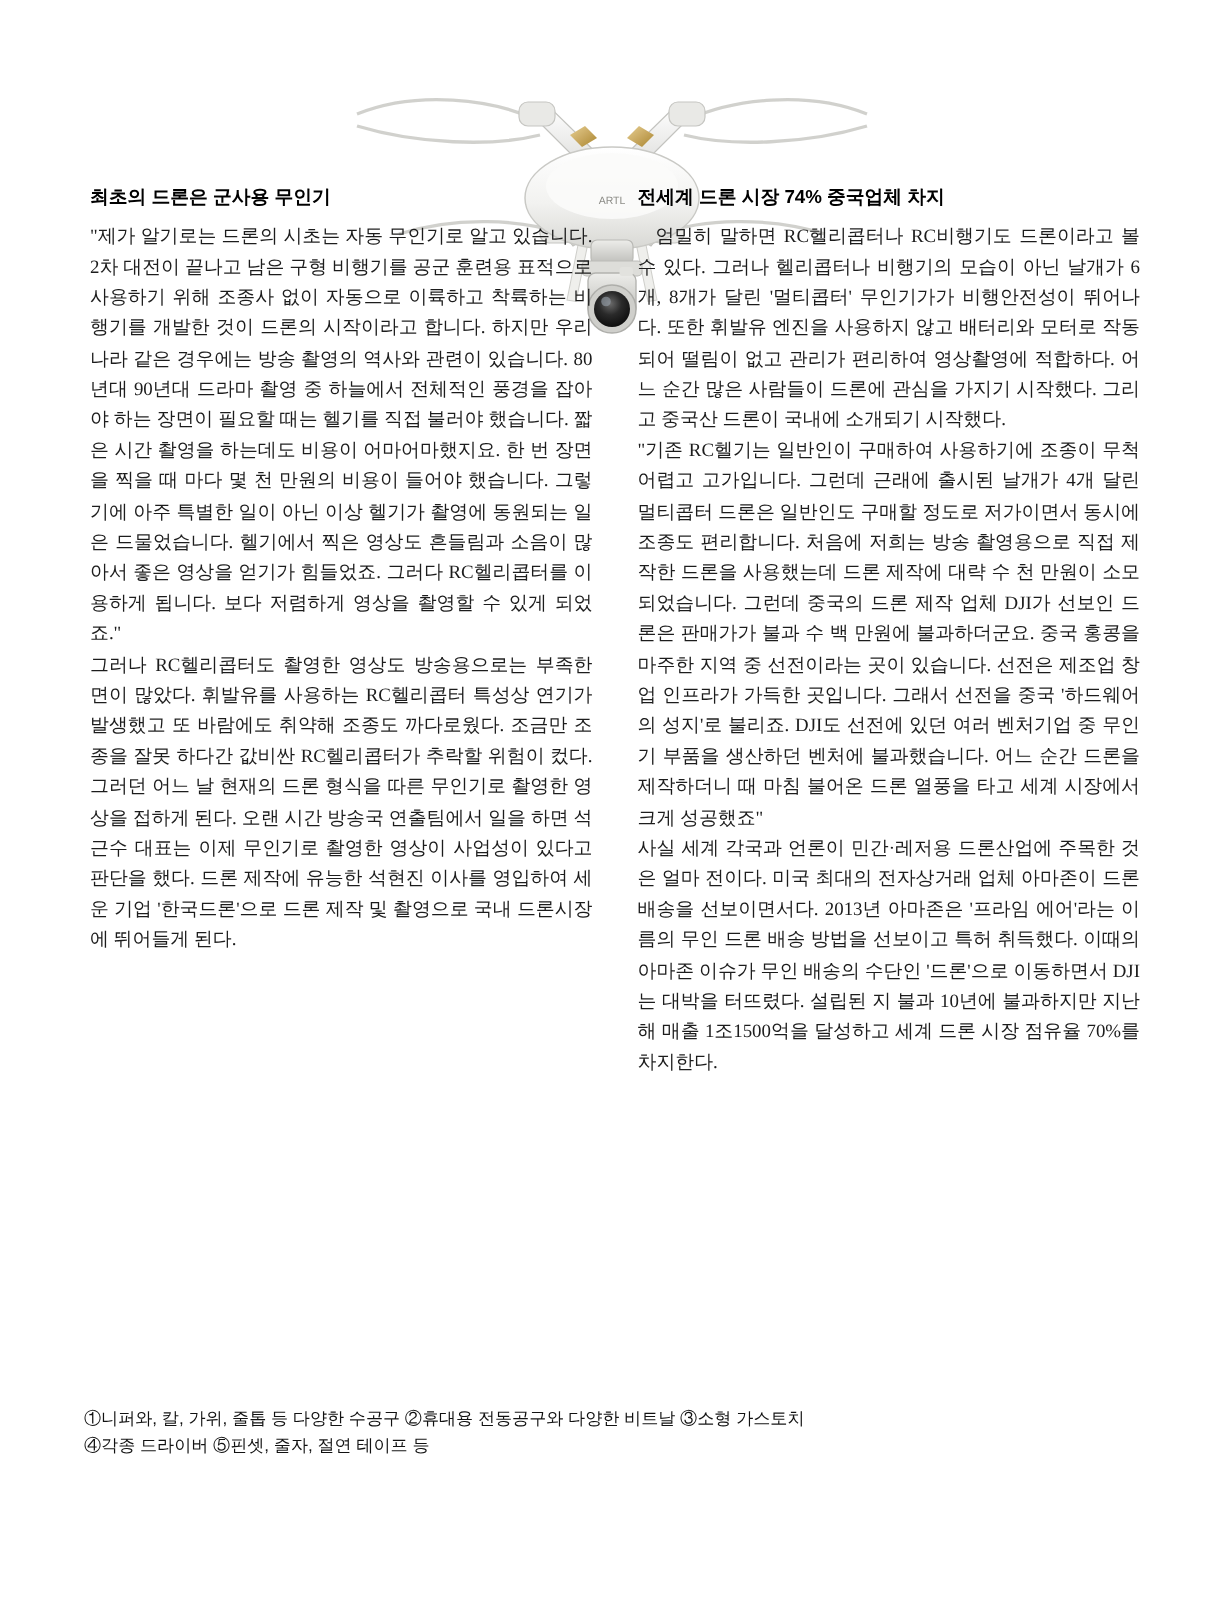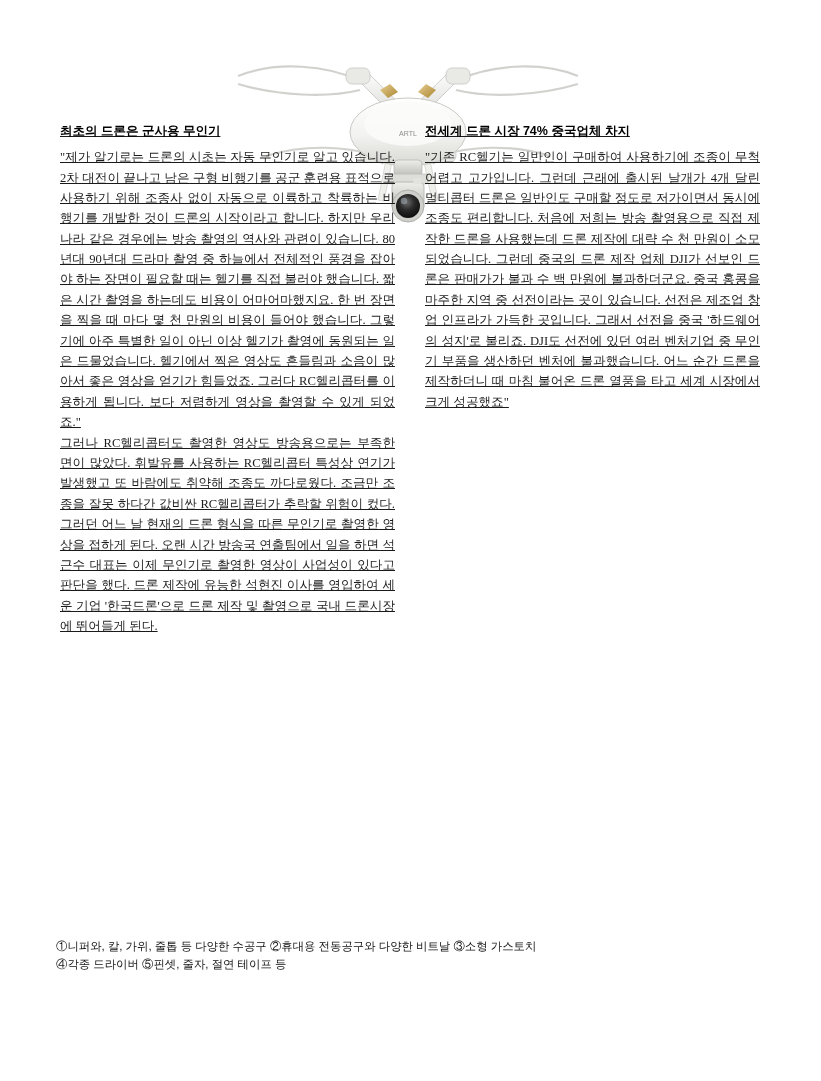--- a/index.html
+++ b/index.html
@@ -33,21 +33,20 @@
   .drone-svg { display:block; }
 
   
   .columns {
     position: absolute;
     top: 122px;
     left: 60px;
     width: 700px;
     display: flex;
     gap: 30px;
-    text-decoration: underline;
   }
   .col {
     width: 335px;
   }
   .col.left { padding-top: 0; }
   .col.right { padding-top: 0; }
 
   .col-heading {
     font-family: "Liberation Sans", sans-serif;
     font-weight: bold;
@@ -164,21 +163,23 @@
   <div class="columns">
 
     <div class="col left">
       <h2 class="col-heading">최초의 드론은 군사용 무인기</h2>
       <p class="para">"제가 알기로는 드론의 시초는 자동 무인기로 알고 있습니다. 2차 대전이 끝나고 남은 구형 비행기를 공군 훈련용 표적으로 사용하기 위해 조종사 없이 자동으로 이륙하고 착륙하는 비행기를 개발한 것이 드론의 시작이라고 합니다. 하지만 우리나라 같은 경우에는 방송 촬영의 역사와 관련이 있습니다. 80년대 90년대 드라마 촬영 중 하늘에서 전체적인 풍경을 잡아야 하는 장면이 필요할 때는 헬기를 직접 불러야 했습니다. 짧은 시간 촬영을 하는데도 비용이 어마어마했지요. 한 번 장면을 찍을 때 마다 몇 천 만원의 비용이 들어야 했습니다. 그렇기에 아주 특별한 일이 아닌 이상 헬기가 촬영에 동원되는 일은 드물었습니다. 헬기에서 찍은 영상도 흔들림과 소음이 많아서 좋은 영상을 얻기가 힘들었죠. 그러다 RC헬리콥터를 이용하게 됩니다. 보다 저렴하게 영상을 촬영할 수 있게 되었죠."</p>
       <p class="para">그러나 RC헬리콥터도 촬영한 영상도 방송용으로는 부족한 면이 많았다. 휘발유를 사용하는 RC헬리콥터 특성상 연기가 발생했고 또 바람에도 취약해 조종도 까다로웠다. 조금만 조종을 잘못 하다간 값비싼 RC헬리콥터가 추락할 위험이 컸다. 그러던 어느 날 현재의 드론 형식을 따른 무인기로 촬영한 영상을 접하게 된다. 오랜 시간 방송국 연출팀에서 일을 하면 석근수 대표는 이제 무인기로 촬영한 영상이 사업성이 있다고 판단을 했다. 드론 제작에 유능한 석현진 이사를 영입하여 세운 기업 '한국드론'으로 드론 제작 및 촬영으로 국내 드론시장에 뛰어들게 된다.</p>
     </div>
 
     <div class="col right">
       <h2 class="col-heading">전세계 드론 시장 74% 중국업체 차지</h2>
+      <p class="para first indent">엄밀히 말하면 RC헬리콥터나 RC비행기도 드론이라고 볼 수 있다. 그러나 헬리콥터나 비행기의 모습이 아닌 날개가 6개, 8개가 달린 '멀티콥터' 무인기가가 비행안전성이 뛰어나다. 또한 휘발유 엔진을 사용하지 않고 배터리와 모터로 작동되어 떨림이 없고 관리가 편리하여 영상촬영에 적합하다. 어느 순간 많은 사람들이 드론에 관심을 가지기 시작했다. 그리고 중국산 드론이 국내에 소개되기 시작했다.</p>
       <p class="para">"기존 RC헬기는 일반인이 구매하여 사용하기에 조종이 무척 어렵고 고가입니다. 그런데 근래에 출시된 날개가 4개 달린 멀티콥터 드론은 일반인도 구매할 정도로 저가이면서 동시에 조종도 편리합니다. 처음에 저희는 방송 촬영용으로 직접 제작한 드론을 사용했는데 드론 제작에 대략 수 천 만원이 소모되었습니다. 그런데 중국의 드론 제작 업체 DJI가 선보인 드론은 판매가가 불과 수 백 만원에 불과하더군요. 중국 홍콩을 마주한 지역 중 선전이라는 곳이 있습니다. 선전은 제조업 창업 인프라가 가득한 곳입니다. 그래서 선전을 중국 '하드웨어의 성지'로 불리죠. DJI도 선전에 있던 여러 벤처기업 중 무인기 부품을 생산하던 벤처에 불과했습니다. 어느 순간 드론을 제작하더니 때 마침 불어온 드론 열풍을 타고 세계 시장에서 크게 성공했죠"</p>
+      <p class="para">사실 세계 각국과 언론이 민간·레저용 드론산업에 주목한 것은 얼마 전이다. 미국 최대의 전자상거래 업체 아마존이 드론 배송을 선보이면서다. 2013년 아마존은 '프라임 에어'라는 이름의 무인 드론 배송 방법을 선보이고 특허 취득했다. 이때의 아마존 이슈가 무인 배송의 수단인 '드론'으로 이동하면서 DJI는 대박을 터뜨렸다. 설립된 지 불과 10년에 불과하지만 지난해 매출 1조1500억을 달성하고 세계 드론 시장 점유율 70%를 차지한다.</p>
     </div>
 
   </div>
 
   <div class="footnotes">
     <div>①니퍼와, 칼, 가위, 줄톱 등 다양한 수공구 ②휴대용 전동공구와 다양한 비트날 ③소형 가스토치</div>
     <div>④각종 드라이버 ⑤핀셋, 줄자, 절연 테이프 등</div>
   </div>
 
 </div>

